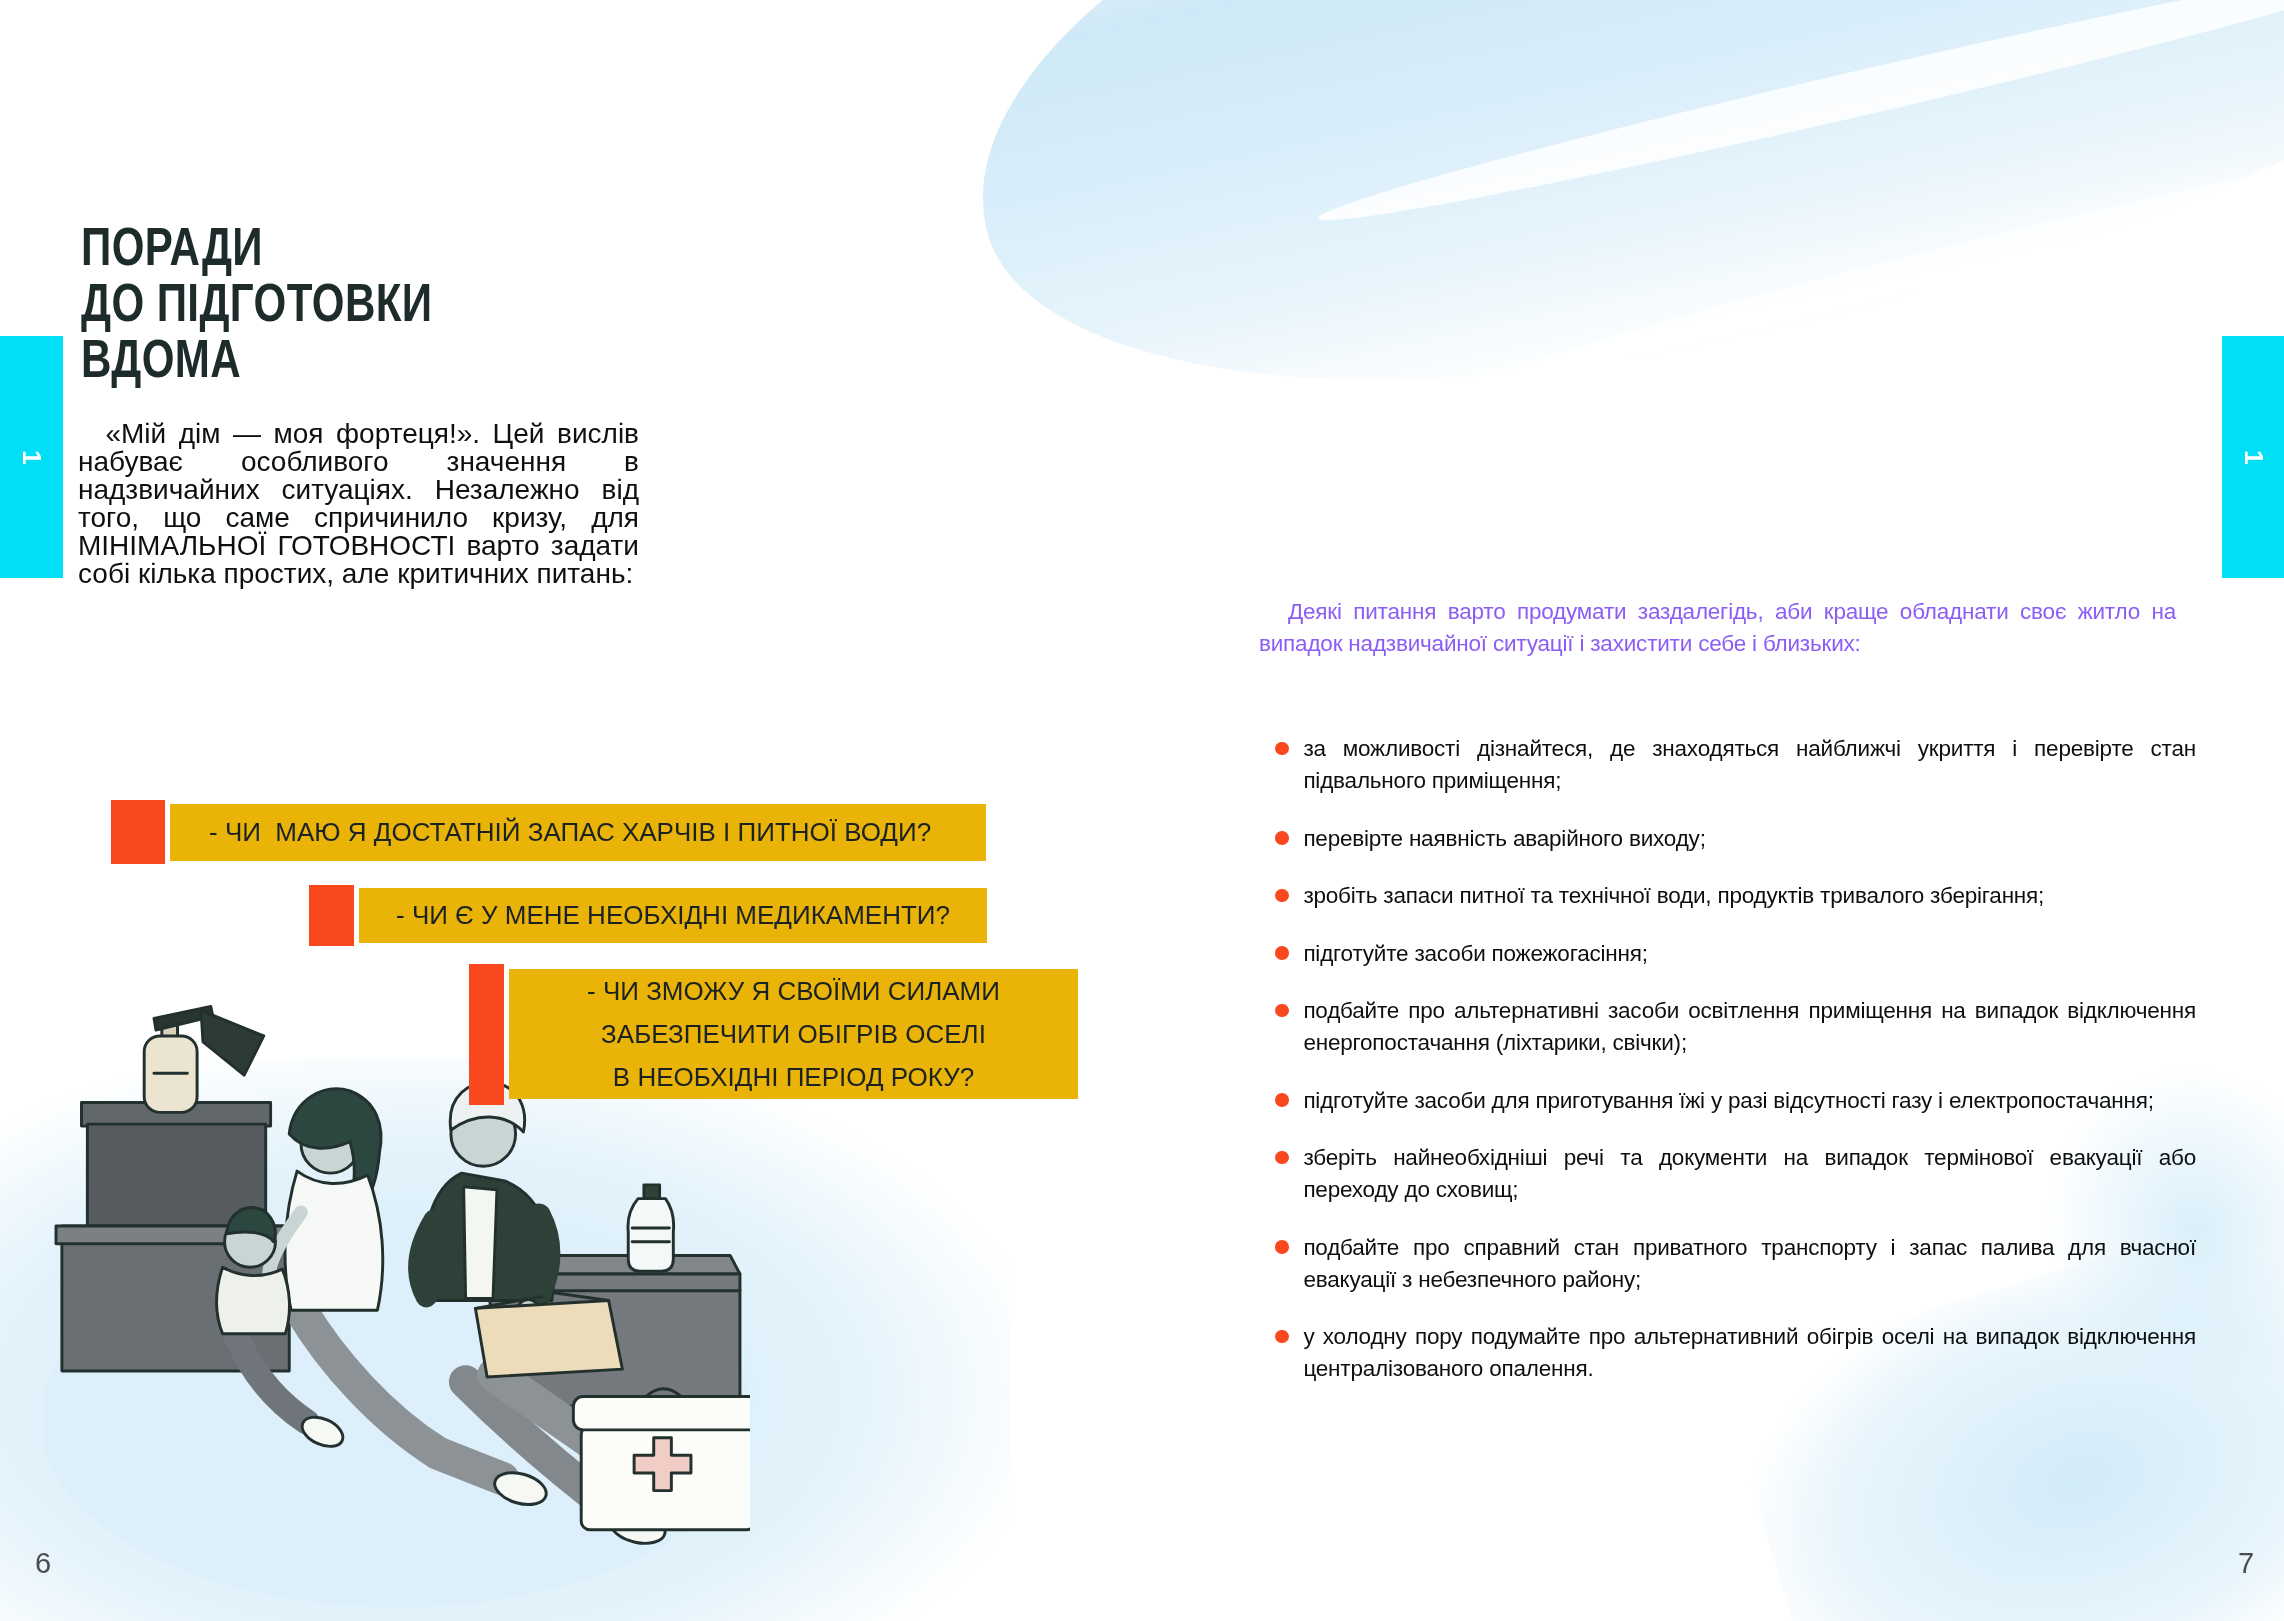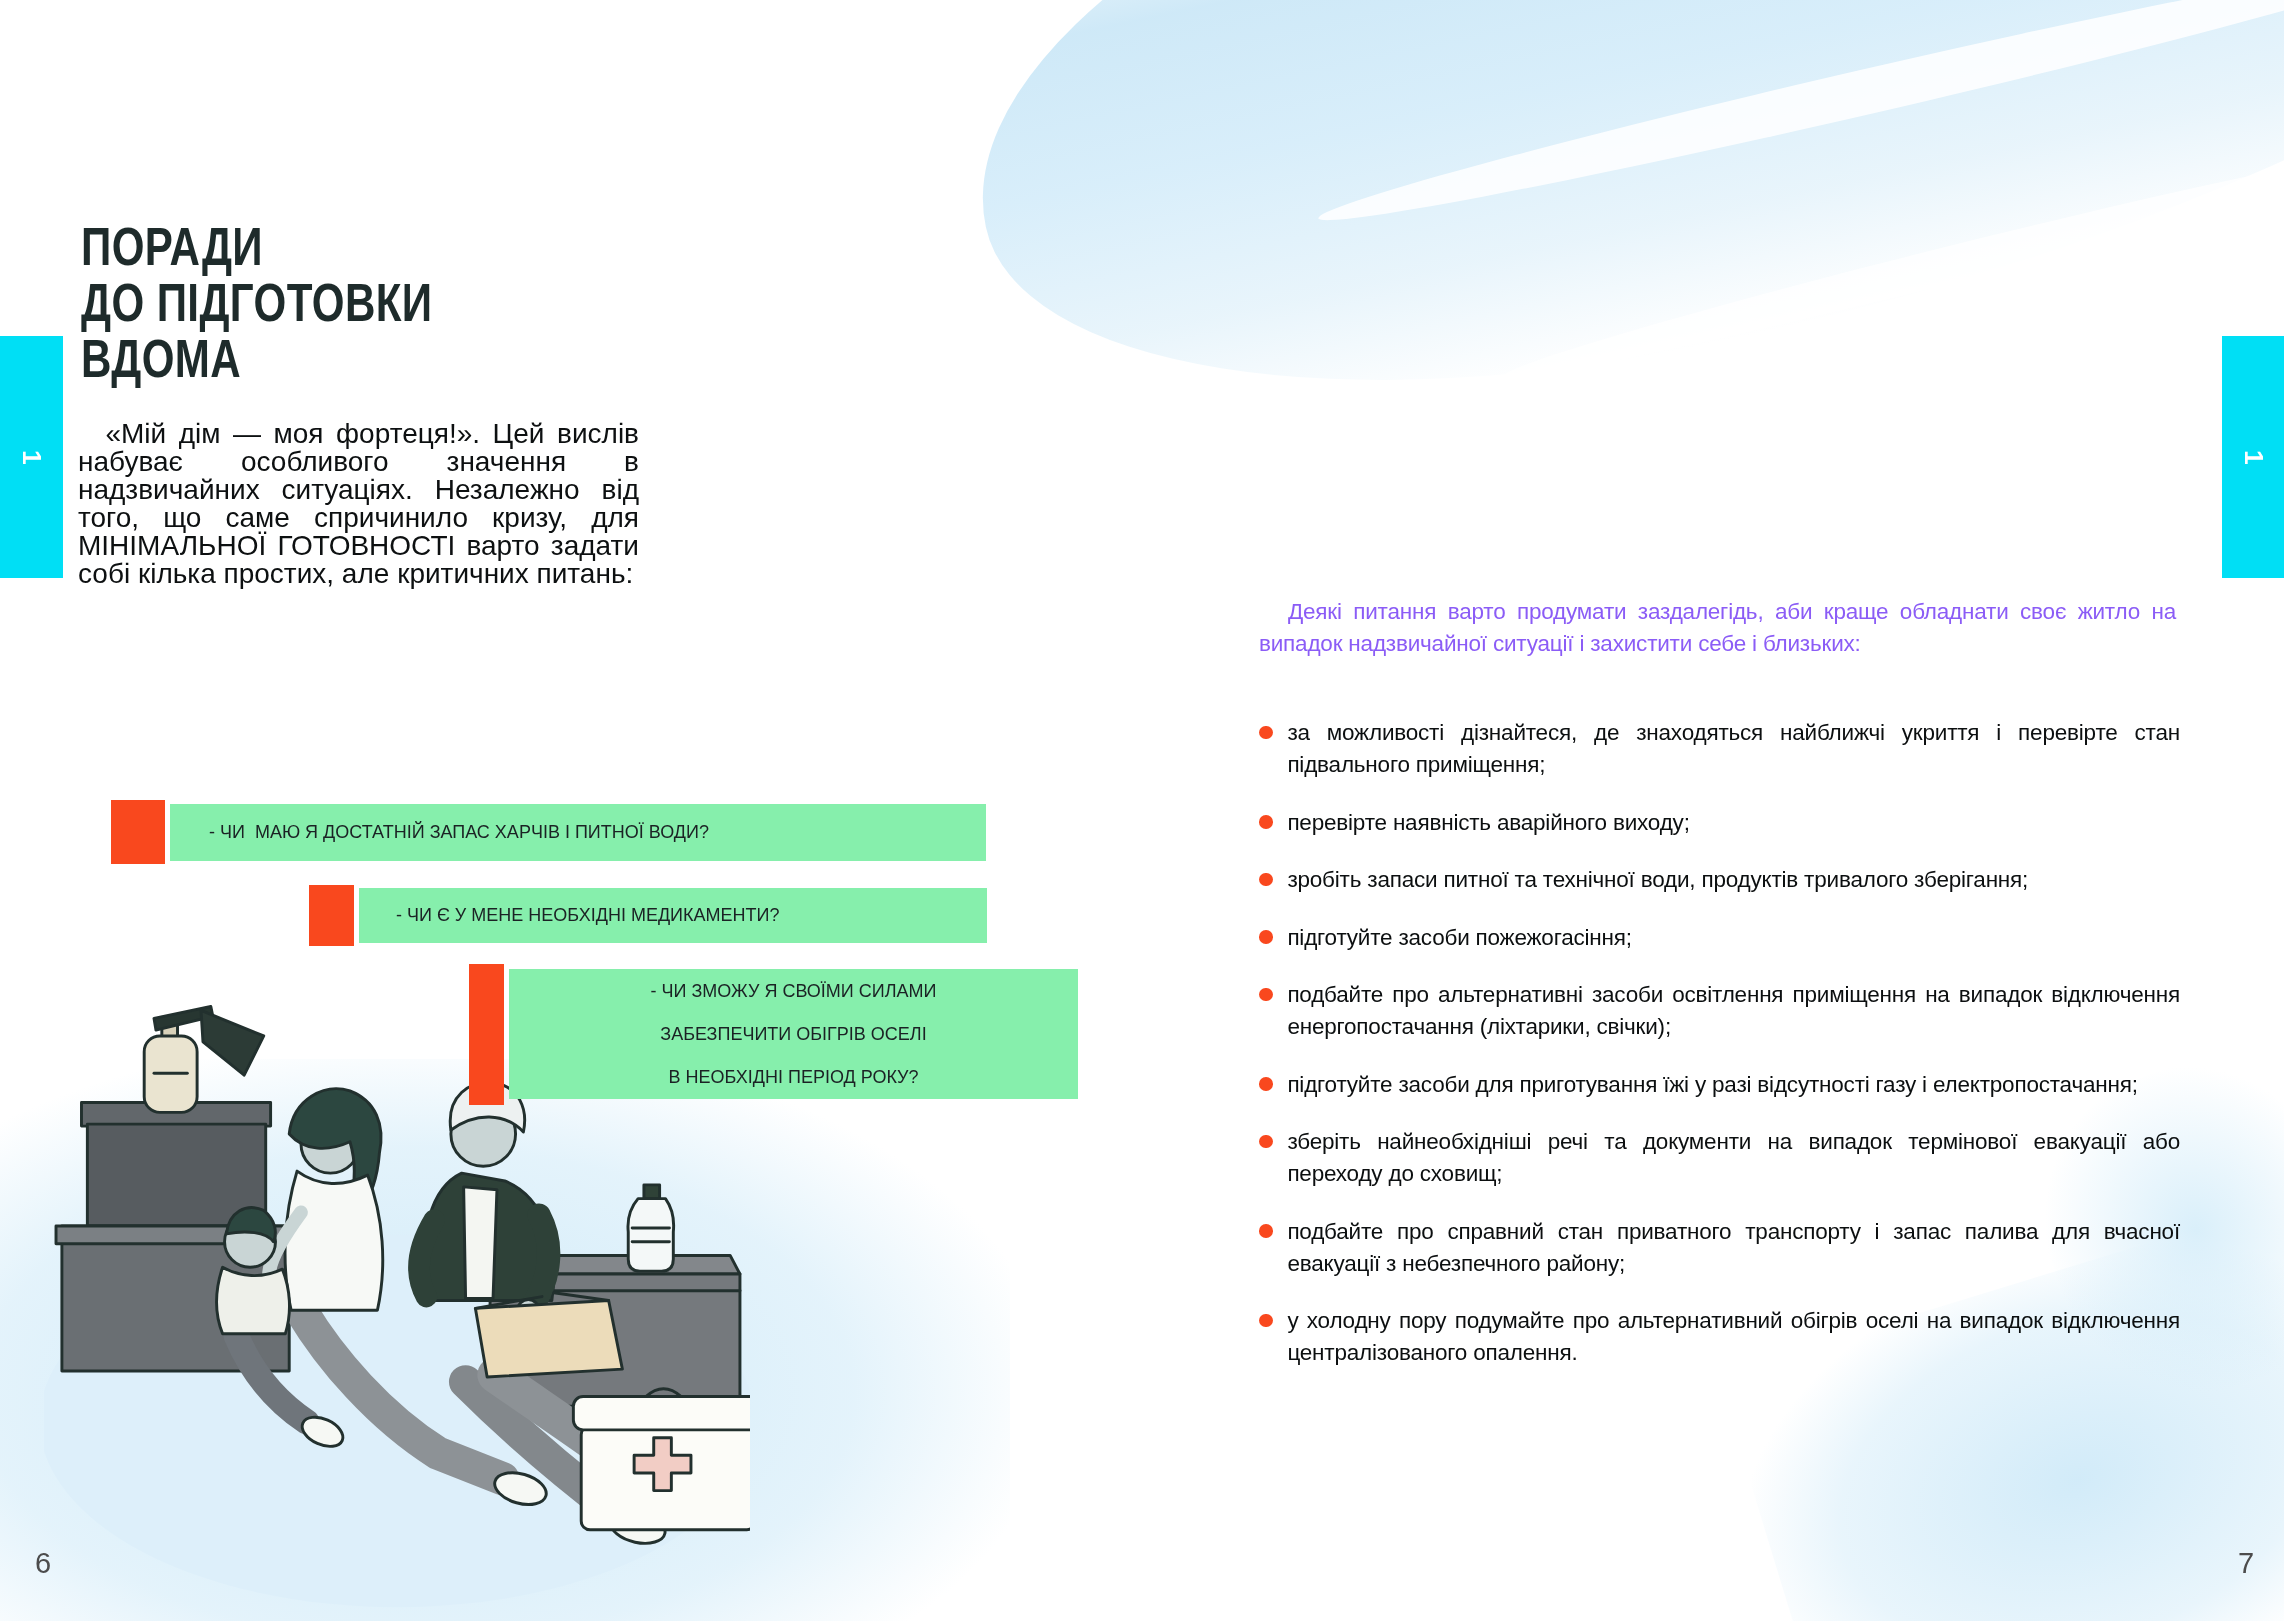--- a/index.html
+++ b/index.html
@@ -76,22 +76,22 @@
   .intro-left{
     position:absolute;z-index:2;left:78px;top:392px;width:561px;
     font-size:28px;font-weight:normal;line-height:28px;
     text-align:justify;text-indent:27.4px;color:#0d1011;
   }
   .q-marker{position:absolute;z-index:2;background:#f9481e;}
   .q1-marker{left:111px;top:800px;width:54px;height:64px;}
   .q2-marker{left:309px;top:885px;width:45px;height:61px;}
   .q3-marker{left:469px;top:964px;width:35px;height:141px;}
   .q-box{
-    position:absolute;z-index:2;background:#86efac;
-    color:#1b2224;font-size:18px;line-height:1.15;
+    position:absolute;z-index:2;background:#eab308;
+    color:#1b2224;font-size:26px;line-height:1.15;
     display:flex;align-items:center;white-space:pre-wrap;
   }
   .q1-box{left:170px;top:804px;width:816px;height:57px;padding-left:39px;box-sizing:border-box;}
   .q2-box{left:359px;top:888px;width:628px;height:55px;padding-left:37px;box-sizing:border-box;}
   .q3-box{
     left:509px;top:969px;width:569px;height:130px;
     flex-direction:column;justify-content:center;text-align:center;line-height:43px;align-items:center;
   }
   .illustration{position:absolute;z-index:1;left:44px;top:985px;}
   .pageno{
@@ -100,21 +100,21 @@
   .pageno-left{left:35px;top:1547px;}
   .pageno-right{left:2238px;top:1547px;}
   
   .intro-right{
     position:absolute;z-index:2;left:1259px;top:573px;width:917px;
     font-size:22.5px;line-height:32px;text-align:justify;text-indent:29px;
     letter-spacing:-0.2px;color:#8b5cf6;
   }
   .bullets{
     position:absolute;z-index:2;left:1259px;top:717px;width:921px;
-    list-style:none;margin:0;padding:0;
+    list-style:none;margin:16px;padding:0;
     display:flex;flex-direction:column;gap:25.5px;
   }
   .bullets li{display:flex;align-items:flex-start;}
   .dot{
     flex:none;width:13.7px;height:13.7px;border-radius:50%;
     background:#f9481e;margin:8.8px 14.7px 0 0;
   }
   .bullet-text{
     flex:1;font-size:22.5px;line-height:32px;text-align:justify;
     letter-spacing:-0.2px;color:#0c0f10;

